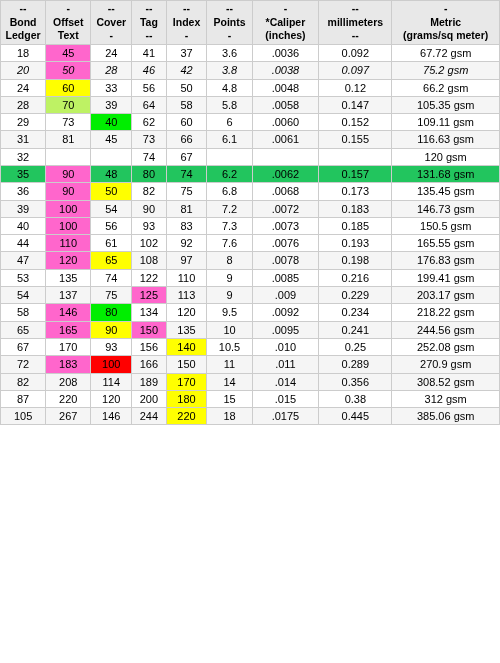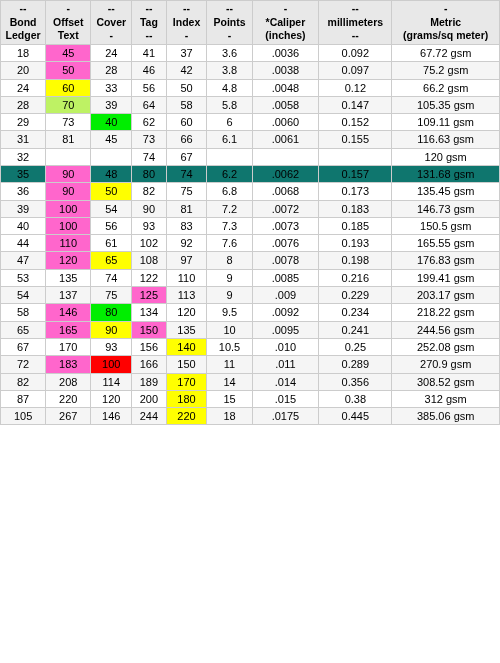--- a/index.html
+++ b/index.html
@@ -63,21 +63,21 @@
         <td class="col-bond">18</td>
         <td class="col-offset" style="background-color: rgb(255, 102, 204);">45</td>
         <td class="col-cover">24</td>
         <td class="col-tag">41</td>
         <td class="col-index">37</td>
         <td class="col-points">3.6</td>
         <td class="col-caliper">.0036</td>
         <td class="col-mm">0.092</td>
         <td class="col-metric">67.72 gsm</td>
       </tr>
-      <tr style="background-color: rgb(245, 245, 245);">
+      <tr style="background-color: rgb(245, 245, 245); font-style: italic;">
         <td class="col-bond">20</td>
         <td class="col-offset" style="background-color: rgb(255, 102, 204);">50</td>
         <td class="col-cover">28</td>
         <td class="col-tag">46</td>
         <td class="col-index">42</td>
         <td class="col-points">3.8</td>
         <td class="col-caliper">.0038</td>
         <td class="col-mm">0.097</td>
         <td class="col-metric">75.2 gsm</td>
       </tr>
@@ -129,21 +129,21 @@
         <td class="col-bond">32</td>
         <td class="col-offset"></td>
         <td class="col-cover"></td>
         <td class="col-tag">74</td>
         <td class="col-index">67</td>
         <td class="col-points"></td>
         <td class="col-caliper"></td>
         <td class="col-mm"></td>
         <td class="col-metric">120 gsm</td>
       </tr>
-      <tr style="background-color: #0f766e; margin-top: 40px;">
+      <tr style="background-color: #22c55e; margin-top: 40px;">
         <td class="col-bond">35</td>
         <td class="col-offset" style="background-color: rgb(255, 102, 204);">90</td>
         <td class="col-cover">48</td>
         <td class="col-tag">80</td>
         <td class="col-index">74</td>
         <td class="col-points">6.2</td>
         <td class="col-caliper">.0062</td>
         <td class="col-mm">0.157</td>
         <td class="col-metric">131.68 gsm</td>
       </tr>

